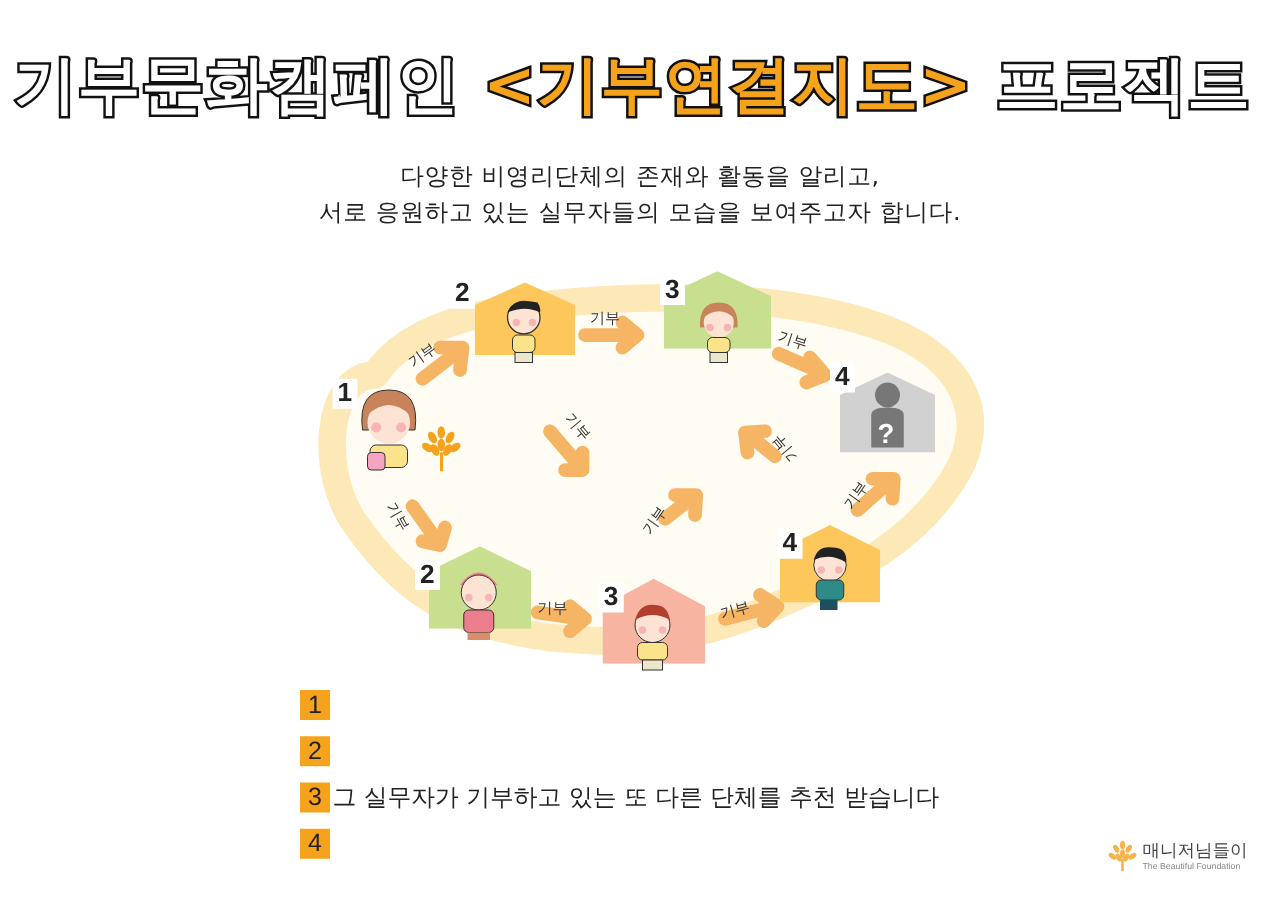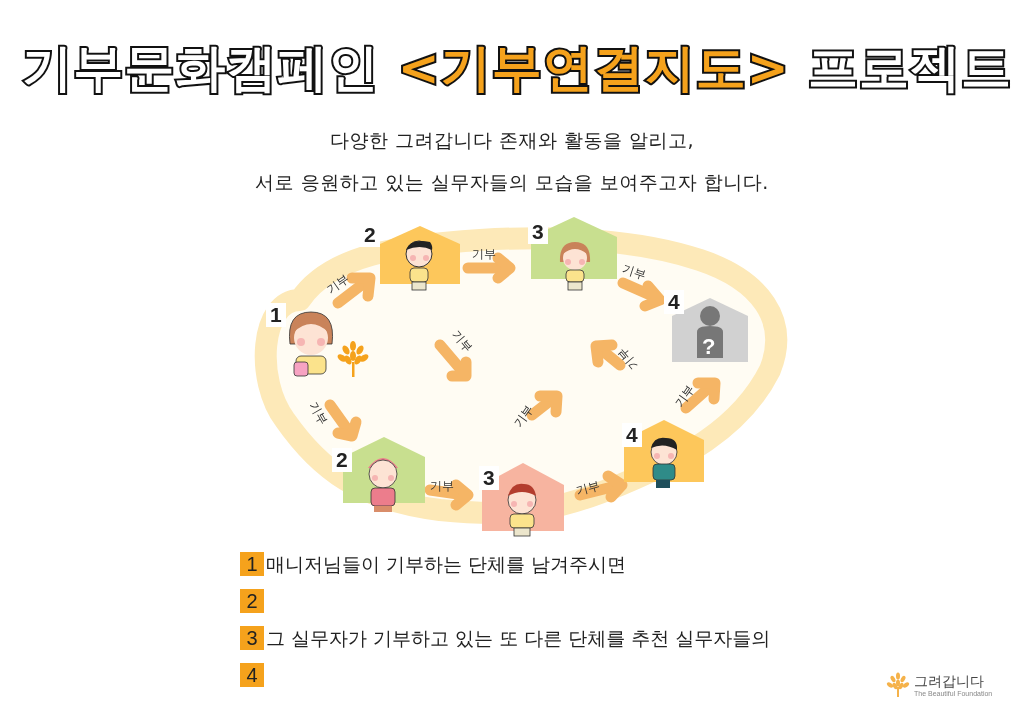--- a/index.html
+++ b/index.html
@@ -1,41 +1,41 @@
 <!DOCTYPE html>
 <html><head>
 <meta charset="utf-8">
 <style>
   * { margin: 0; padding: 0; box-sizing: border-box; }
   html, body { width: 1024px; height: 720px; background: #ffffff; overflow: hidden; }
   body { position: relative; font-family: "DejaVu Sans", sans-serif; color: #222; }
 
   .title {
-    position: absolute; left: 0; top: 28px; width: 1012px; text-align: right;
+    position: absolute; left: 0; top: 28px; width: 1012px; text-align: center;
     font-family: "DejaVu Sans", sans-serif; font-weight: bold; font-size: 50px; letter-spacing: 1px;
     line-height: 80px;
   }
   .title .outline {
     color: #ffffff;
     -webkit-text-stroke: 4px #111;
     paint-order: stroke fill;
     text-shadow: 0 0 0 #111;
   }
   .title .accent {
     color: #f5a21c;
     -webkit-text-stroke: 4px #111;
     paint-order: stroke fill;
   }
 
   .subtitle {
     position: absolute; left: 0; width: 1024px; text-align: center;
     font-family: "DejaVu Sans", sans-serif; font-size: 19px; color: #222; letter-spacing: 0.5px;
   }
   .subtitle.l1 { top: 128px; }
-  .subtitle.l2 { top: 170px; }
+  .subtitle.l2 { top: 157px; }
 
   .diagram { position: absolute; left: 0; top: 0; width: 1024px; height: 720px; }
 
   .house { position: absolute; }
 
   .num {
     position: absolute; font-family: "Liberation Sans", sans-serif; font-weight: bold;
     font-size: 21px; color: #222; background: #ffffff; padding: 0 4px; line-height: 24px;
   }
 
@@ -59,21 +59,21 @@
 </style>
 </head>
 <body>
 
 <div class="title">
   <span class="outline">기부문화캠페인</span>
   <span class="accent">&lt;기부연결지도&gt;</span>
   <span class="outline">프로젝트</span>
 </div>
 
-<div class="subtitle l1">다양한 그려갑니다 존재와 활동을 알리고,</div>
+<div class="subtitle l1">다양한 비영리단체의 존재와 활동을 알리고,</div>
 <div class="subtitle l2">서로 응원하고 있는 실무자들의 모습을 보여주고자 합니다.</div>
 
 <div class="diagram">
   <svg width="1024" height="720" viewBox="0 0 1024 720" style="position:absolute;left:0;top:0">
     <defs>
       <marker id="ah" viewBox="0 0 10 10" refX="5" refY="5" markerWidth="3" markerHeight="3" orient="auto">
         <path d="M1,1 L6,5 L1,9" fill="none" stroke="#f5b565" stroke-width="2.4" stroke-linecap="round" stroke-linejoin="round"></path>
       </marker>
     </defs>
 
@@ -238,28 +238,27 @@
   <div class="label" style="left:512px;top:408px;transform:rotate(-55deg);">기부</div>
   <div class="label" style="left:673px;top:388px;transform:rotate(-55deg);">기부</div>
   <div class="label" style="left:306px;top:405px;transform:rotate(60deg);">기부</div>
   <div class="label" style="left:430px;top:478px;">기부</div>
   <div class="label" style="left:576px;top:480px;transform:rotate(-15deg);">기부</div>
 </div>
 
 <div class="steps">
   <div class="step">
     <span class="badge">1</span>
-    <span class="txt">매니저님들이 기부하는 단체를 남겨주시면</span>
   </div>
   <div class="step">
     <span class="badge">2</span>
   </div>
   <div class="step">
     <span class="badge">3</span>
-    <span class="txt">그 실무자가 기부하고 있는 또 다른 단체를 추천 실무자들의</span>
+    <span class="txt">그 실무자가 기부하고 있는 또 다른 단체를 추천 받습니다</span>
   </div>
   <div class="step">
     <span class="badge">4</span>
   </div>
 </div>
 
 <div class="logo">
   <span style="display:inline-block;width:24px;height:26px;margin-right:4px;">
     <svg width="24" height="26">
         <g fill="#f5b24a">
@@ -269,16 +268,16 @@
           <ellipse cx="4" cy="13" rx="2" ry="3.5" transform="rotate(-55 4 13)"></ellipse>
           <ellipse cx="20" cy="13" rx="2" ry="3.5" transform="rotate(55 20 13)"></ellipse>
           <ellipse cx="9" cy="14" rx="2" ry="3.5" transform="rotate(-30 9 14)"></ellipse>
           <ellipse cx="15" cy="14" rx="2" ry="3.5" transform="rotate(30 15 14)"></ellipse>
           <ellipse cx="12" cy="11" rx="2" ry="3.5"></ellipse>
           <rect x="11" y="15" width="2" height="10"></rect>
         </g>
       </svg>
   </span>
   <div>
-    <div class="name">그려갑니다</div>
+    <div class="name">매니저님들이</div>
     <div class="sub">The Beautiful Foundation</div>
   </div>
 </div>
 
 </body></html>

